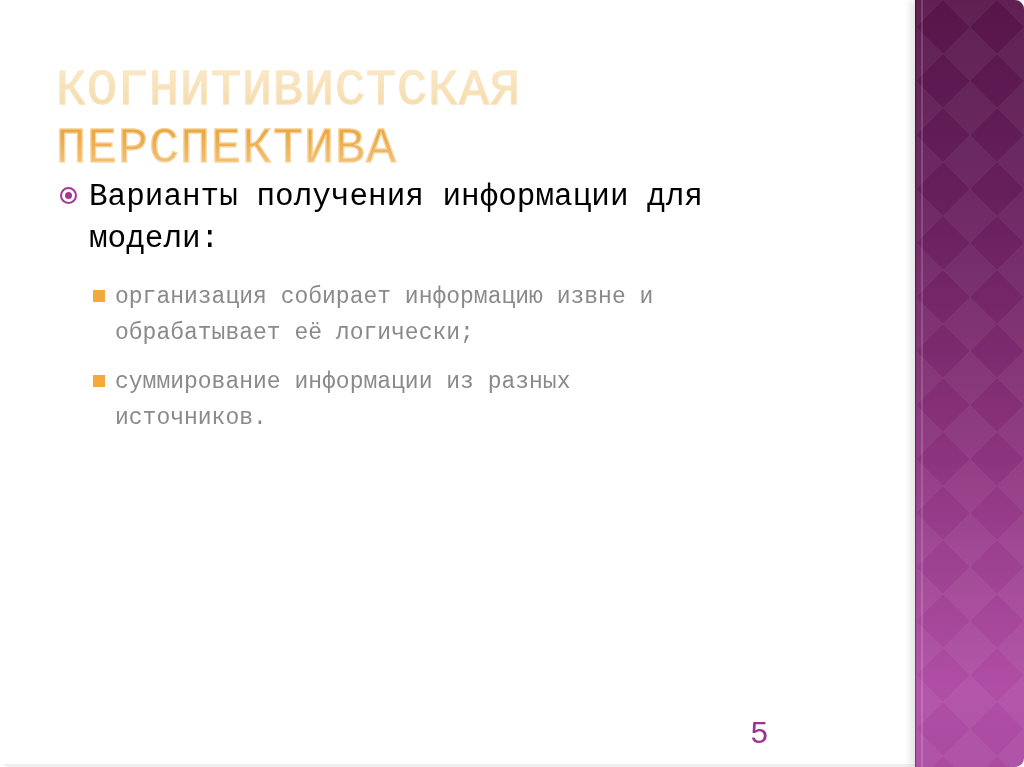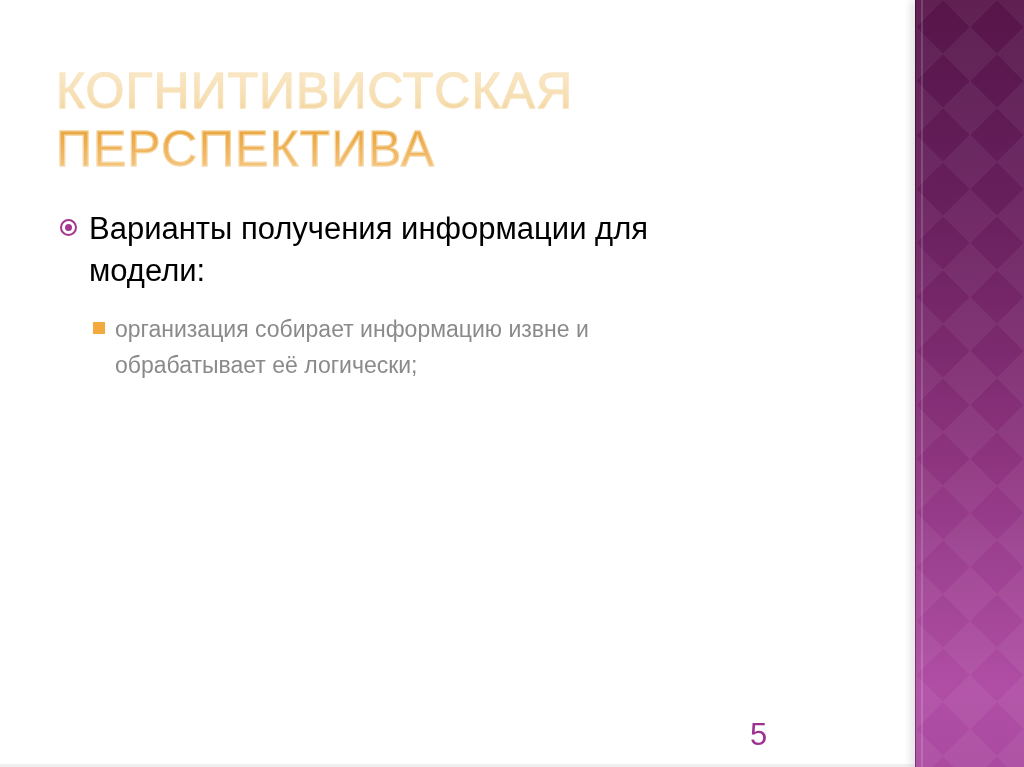--- a/index.html
+++ b/index.html
@@ -2,21 +2,22 @@
 <html><head>
 <meta charset="utf-8">
 <style>
   html, body { margin: 0; padding: 0; background: #ffffff; }
   .slide {
     position: relative;
     width: 1024px;
     height: 767px;
     background: #ffffff;
     overflow: hidden;
-    font-family: Liberation Sans, sans-serif;
+    font-family: Liberation Mono, monospace;
+    border-radius: 9px;
   }
 
   
   .title {
     position: absolute;
     left: 56px;
     top: 28px;
     width: 740px;
     font-size: 50px;
     line-height: 58px;
@@ -35,21 +36,21 @@
     -webkit-background-clip: text;
     background-clip: text;
     color: transparent;
     -webkit-text-stroke: 1px rgba(248, 228, 190, 0.75);
   }
 
   
   .content {
     position: absolute;
     left: 60px;
-    top: 208px;
+    top: 176px;
     width: 800px;
   }
   .bullet-item { display: flex; }
   .bullet-main {
     font-size: 31px;
     line-height: 42px;
     color: #000000;
     margin-bottom: 19px;
   }
   .bullet-sub {
@@ -159,20 +160,25 @@
       <span class="bullet-text">Варианты получения информации для
 модели:</span>
     </div>
 
     <div class="bullet-item bullet-sub">
       <span class="marker-square"></span>
       <span class="bullet-text">организация собирает информацию извне и
 обрабатывает её логически;</span>
     </div>
 
+    <div class="bullet-item bullet-sub">
+      <span class="marker-square"></span>
+      <span class="bullet-text">суммирование информации из разных
+источников.</span>
+    </div>
 
   </div>
 
   <div class="page-number">5</div>
 
   <div class="bottom-strip"></div>
 
   <div class="band"></div>
 
 </div>

